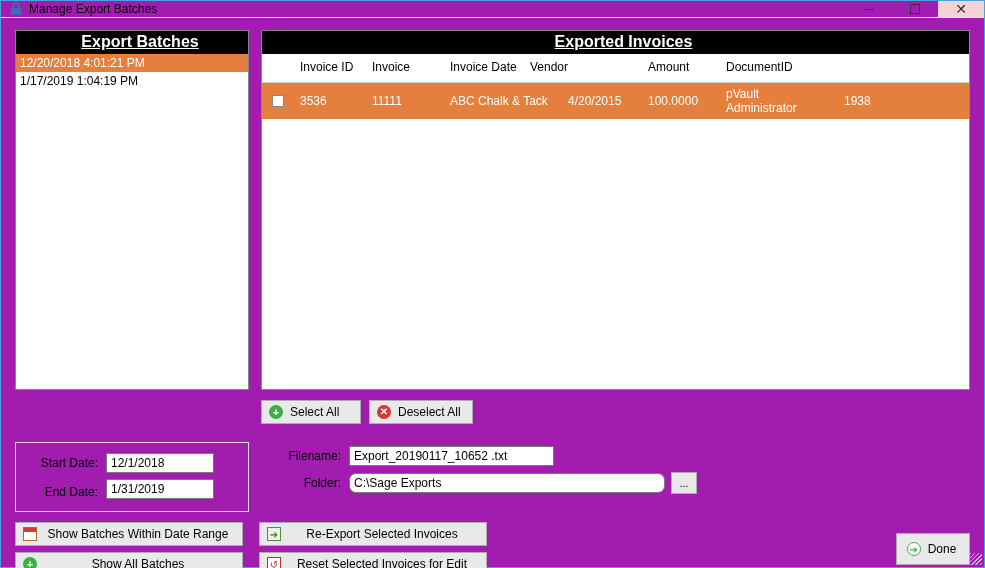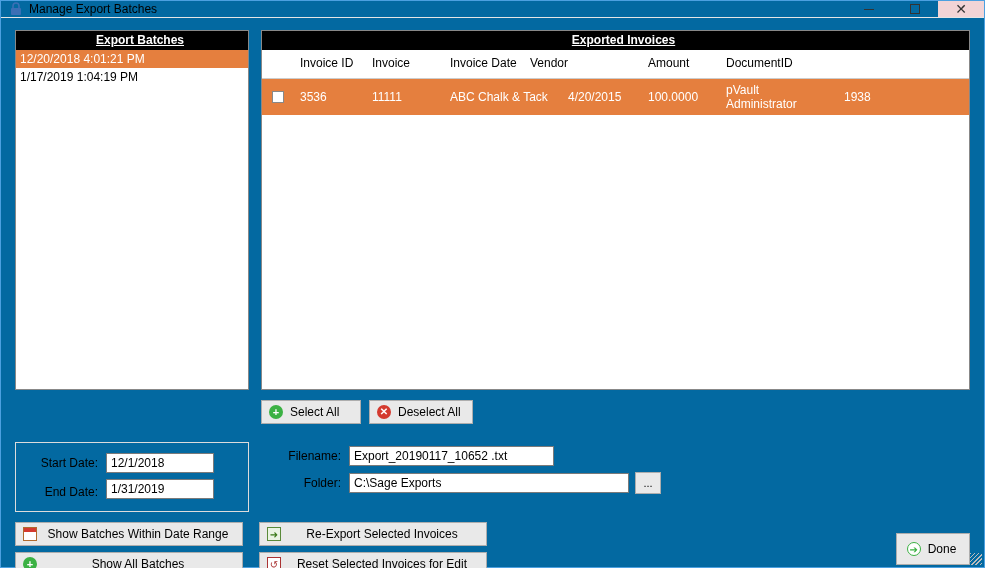--- a/index.html
+++ b/index.html
@@ -1,32 +1,32 @@
 <!DOCTYPE html>
 <html><head>
 <meta charset="utf-8">
 <style>
   * { box-sizing: border-box; }
   html, body { margin:0; padding:0; font-family: "Segoe UI", Tahoma, sans-serif; font-size:12px; color:#000; }
-  .window { width:985px; height:568px; border:1px solid #4ca0e0; background:#0369a1; display:flex; flex-direction:column; position:relative; }
+  .window { width:985px; height:568px; border:1px solid #4ca0e0; background:#a21caf; display:flex; flex-direction:column; position:relative; }
   .titlebar { height:30px; display:flex; align-items:center; padding-left:8px; border-bottom:1px solid #e5e5e5; }
   .titlebar .app-icon { width:14px; height:14px; margin-right:6px; display:flex; align-items:center; justify-content:center; }
   .titlebar .title { font-size:12px; }
   .titlebar .win-controls { margin-left:auto; display:flex; height:100%; }
   .win-btn { width:46px; display:flex; align-items:center; justify-content:center; font-size:13px; color:#333; }
   .win-btn.close { background:#f2d4d6; }
   .win-btn.max .sq { width:10px; height:10px; border:1px solid #333; }
   .win-btn.min .line { width:10px; height:1px; background:#333; }
   .win-btn.close .x { font-size:14px; }
   
   .content { flex:1; padding:12px 14px 10px 14px; display:flex; flex-direction:column; }
   .panels { display:flex; gap:12px; height:360px; }
   .panel-left { width:234px; border:1px solid #888; background:#fff; display:flex; flex-direction:column; }
   .panel-right { flex:1; border:1px solid #888; background:#fff; display:flex; flex-direction:column; }
-  .panel-header { background:#000; color:#fff; font-weight:bold; text-align:center; text-decoration:underline; padding:2px 0 3px 16px; font-size:12px; }
+  .panel-header { background:#000; color:#fff; font-weight:bold; text-align:center; text-decoration:underline; padding:2px 0 3px 16px; font-size:16px; }
   
   .batch-list { flex:1; overflow:auto; }
   .batch-row { padding:1px 4px; font-size:12px; line-height:16px; white-space:nowrap; cursor:default; }
   .batch-row.selected { background:#e57f3e; color:#fff; }
   
   .grid-header { display:flex; background:#fff; color:#000; font-size:12px; border-bottom:1px solid #ccc; }
   .grid-header .gh { padding:6px 6px 8px 6px; }
   .gh-chk { width:32px; }
   .gh-invid { flex:0 0 72px; }
   .gh-inv  { flex:0 0 78px; }
@@ -56,21 +56,21 @@
   .form-area { display:flex; margin-top:18px; gap:20px; }
   .date-block { width:234px; border:1px solid #dcdcdc; padding:10px 10px 12px 10px; }
   .form-row { display:flex; align-items:center; margin-bottom:6px; }
   .form-row label { width:80px; text-align:right; padding-right:8px; font-size:12px; }
   .form-row input[type=text] { border:1px solid #7a7a7a; font-size:12px; padding:2px 4px; height:20px; }
   .date-input { width:108px; }
   
   .file-block { flex:1; padding-top:4px; }
   .file-block .form-row label { width:80px; }
   .file-input { width:205px; }
-  .folder-input { width:280px; }
+  .folder-input { width:316px;border-radius:7px; }
   .browse-btn { border:1px solid #adadad; background:#e9e9e9; width:26px; height:22px; margin-left:6px; display:flex; align-items:center; justify-content:center; font-size:11px; }
   
   .bottom-row { display:flex; gap:10px; margin-top:10px; align-items:center; }
   .left-buttons { width:234px; display:flex; flex-direction:column; gap:6px; }
   .mid-buttons { width:234px; display:flex; flex-direction:column; gap:6px; }
   .wide-btn { width:228px; justify-content:flex-start; }
   .wide-btn .lbl { flex:1; text-align:center; }
   .done-btn { margin-left:auto; width:74px; height:32px; justify-content:center; gap:6px; }
   .grip { position:absolute; right:2px; bottom:2px; width:12px; height:12px;
           background:repeating-linear-gradient(135deg,#bbb 0 1px,transparent 1px 3px); }

